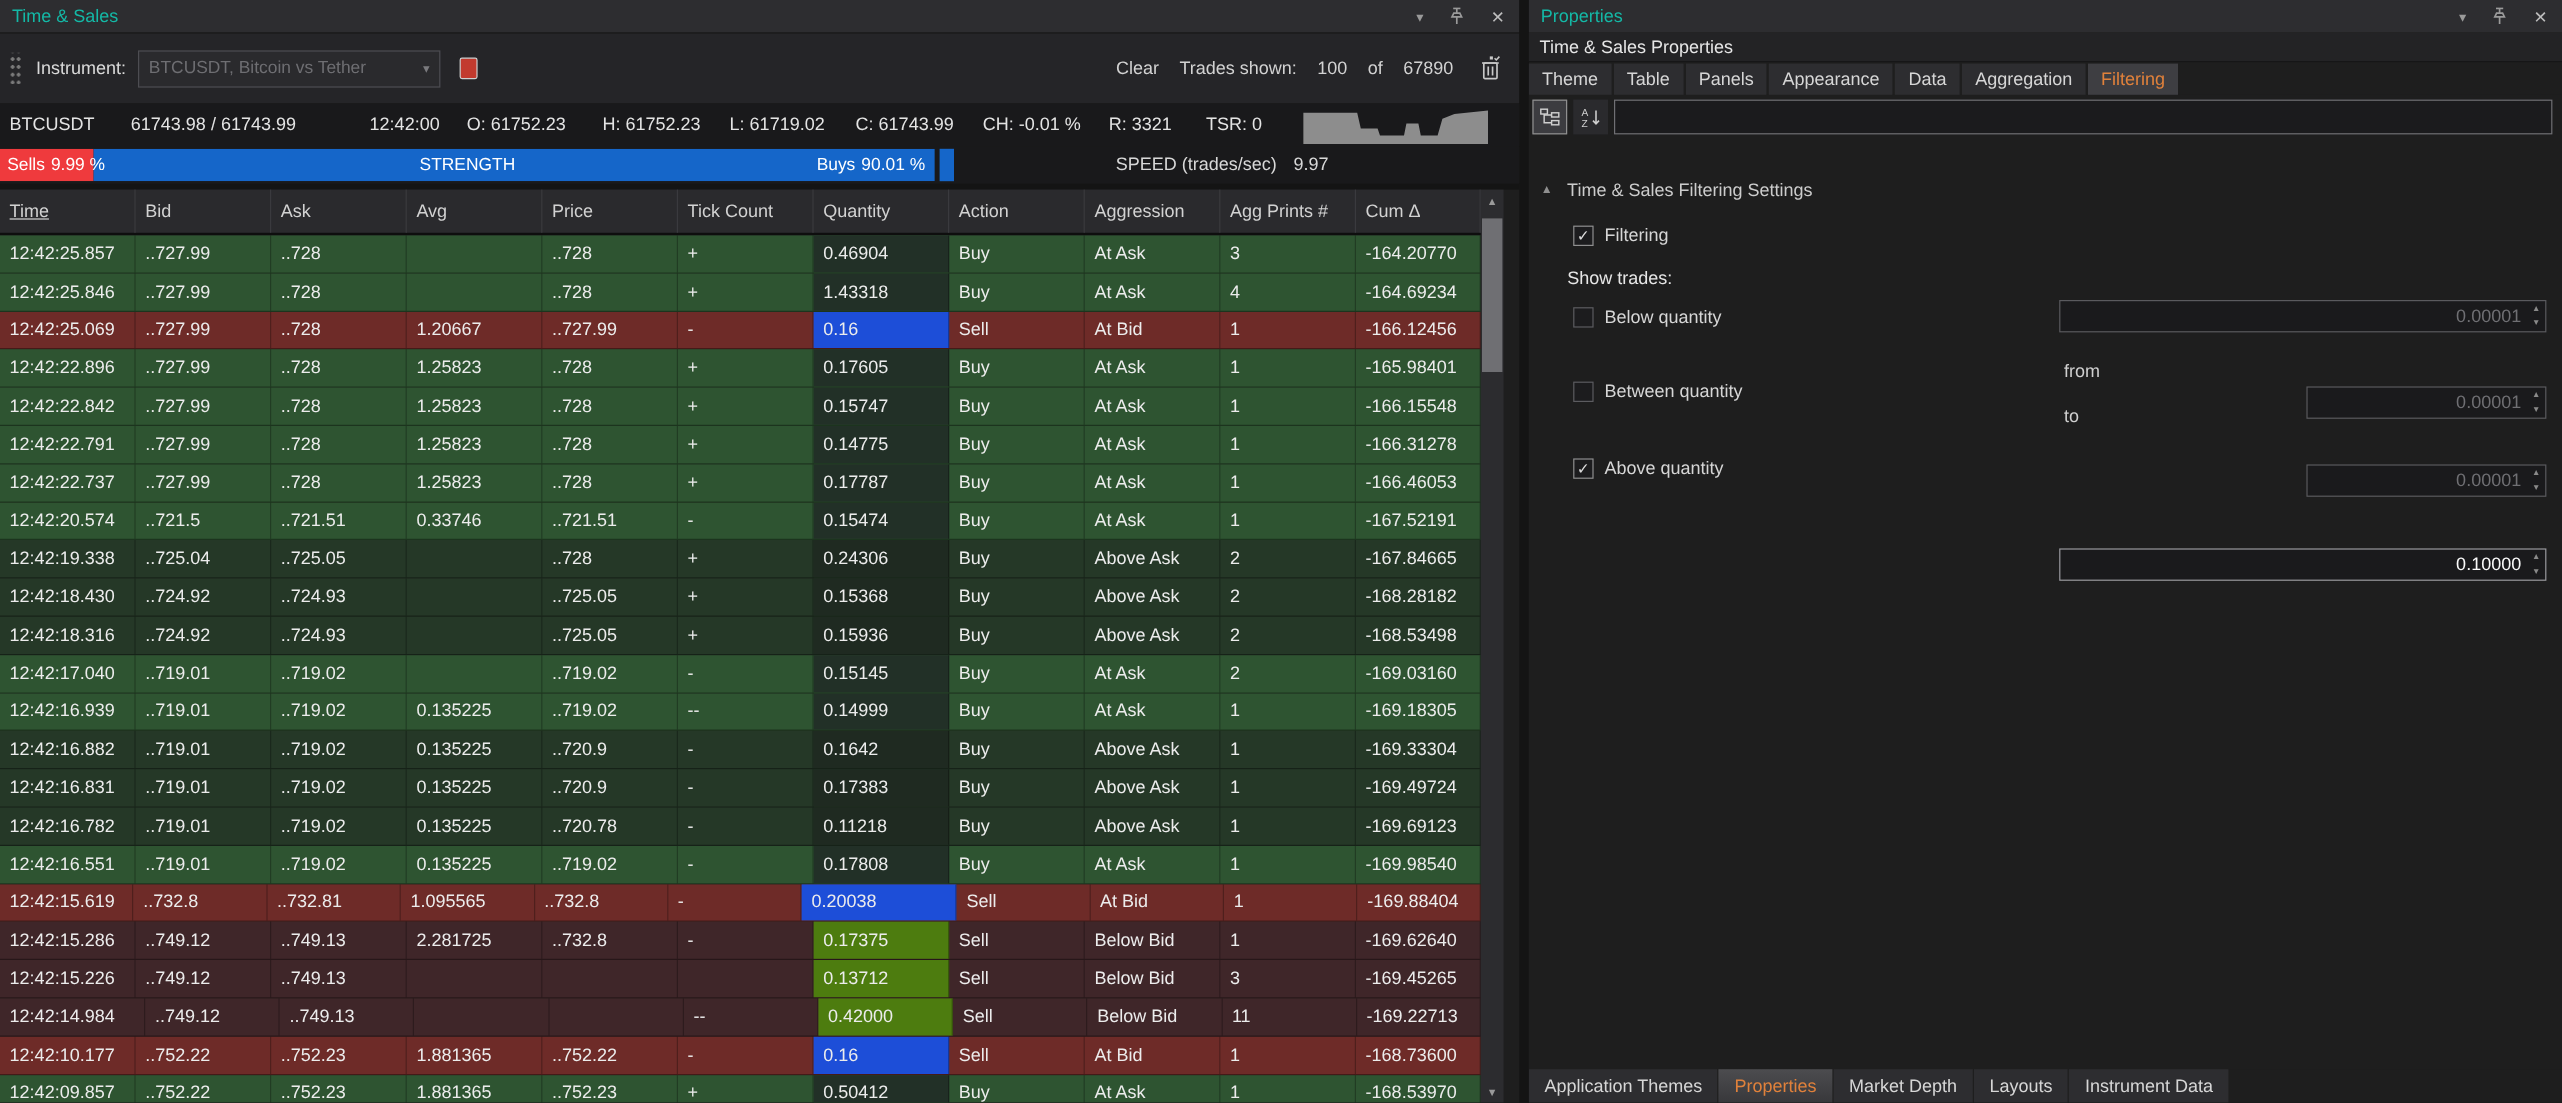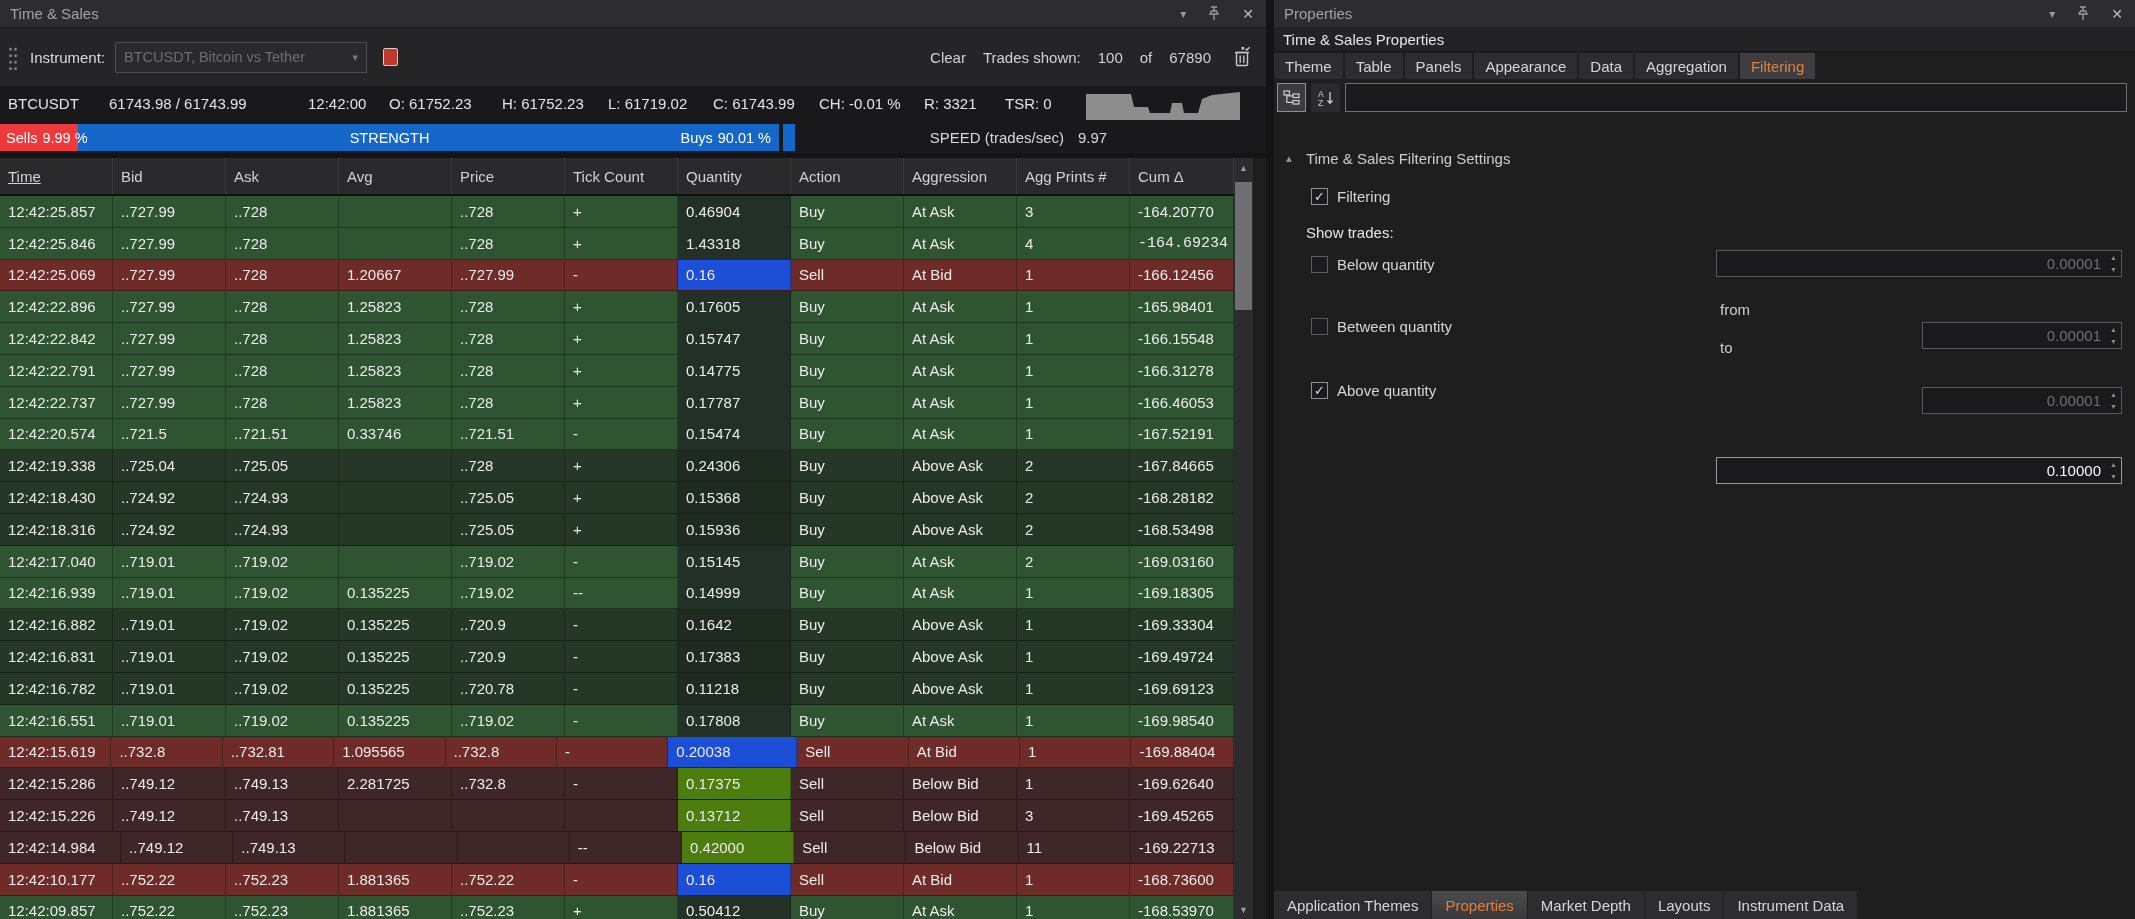--- a/index.html
+++ b/index.html
@@ -5,21 +5,21 @@
   * { box-sizing: border-box; margin:0; padding:0; }
   html,body { width:2135px; height:919px; overflow:hidden; }
   body { background:#141414; font-family:"Liberation Sans","DejaVu Sans",sans-serif; color:#e0e0e0; position:relative; }
 
   .panel { position:absolute; top:0; height:919px; background:#1e1e1e; overflow:hidden; }
   #ts-panel { left:0; width:1266px; }
   #prop-panel { left:1274px; width:861px; }
 
   
   .titlebar { height:27px; background:#2d2d30; display:flex; align-items:center; justify-content:space-between; padding:0 12px 0 10px; }
-  .titlebar .title { font-size:15px; color:#a3a3a3; }
+  .titlebar .title { font-size:15px; color:#14b8a6; }
   .tb-icons { display:flex; align-items:center; gap:22px; }
   .tb-ic { color:#9a9a9a; font-size:12px; line-height:1; }
   .tb-ic.x { font-size:14px; color:#bdbdbd; }
 
   
   .ts-toolbar { height:59px; background:#252528; display:flex; align-items:center; padding:0 12px 0 8px; border-top:1px solid #1a1a1a; }
   .grip { width:10px; height:26px; margin-right:12px;
           background-image:radial-gradient(circle,#7a7a7a 1.3px,transparent 1.5px);
           background-size:5px 6.5px; background-position:0 2px; }
   .instr-label { font-size:15px; color:#dadada; margin-right:10px; }
@@ -212,21 +212,21 @@
         <div class="cell" style="width: 113px;">12:42:25.846</div>
         <div class="cell" style="width: 113px;">..727.99</div>
         <div class="cell" style="width: 113px;">..728</div>
         <div class="cell" style="width: 113px;"></div>
         <div class="cell" style="width: 113px;">..728</div>
         <div class="cell" style="width: 113px;">+</div>
         <div class="cell qty" style="width: 113px;">1.43318</div>
         <div class="cell" style="width: 113px;">Buy</div>
         <div class="cell" style="width: 113px;">At Ask</div>
         <div class="cell" style="width: 113px;">4</div>
-        <div class="cell" style="width: 104px; font-family: Liberation Mono, monospace;">-164.69234</div>
+        <div class="cell" style="width: 104px;">-164.69234</div>
       </div>
       <div class="trow red-bright">
         <div class="cell" style="width: 113px;">12:42:25.069</div>
         <div class="cell" style="width: 113px;">..727.99</div>
         <div class="cell" style="width: 113px;">..728</div>
         <div class="cell" style="width: 113px;">1.20667</div>
         <div class="cell" style="width: 113px;">..727.99</div>
         <div class="cell" style="width: 113px;">-</div>
         <div class="cell qty" style="width: 113px;">0.16</div>
         <div class="cell" style="width: 113px;">Sell</div>

